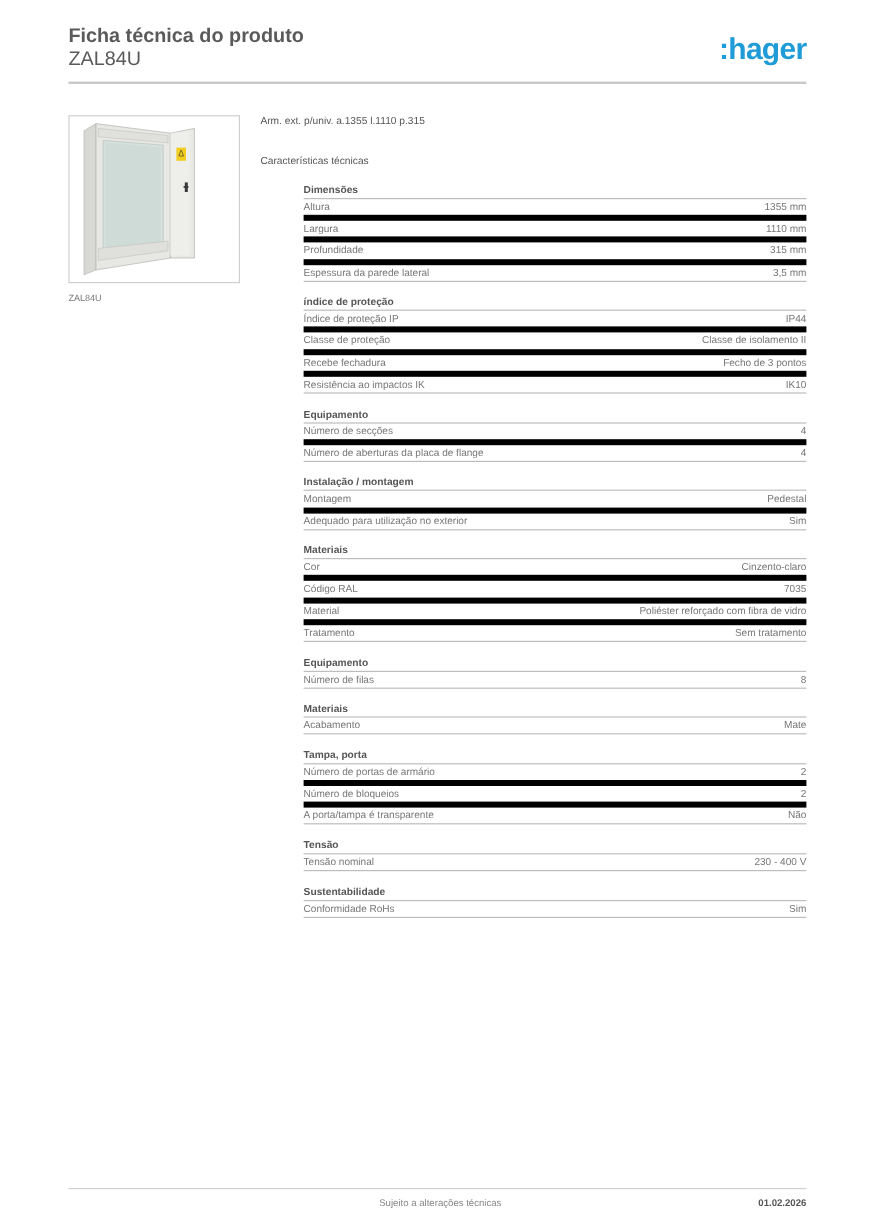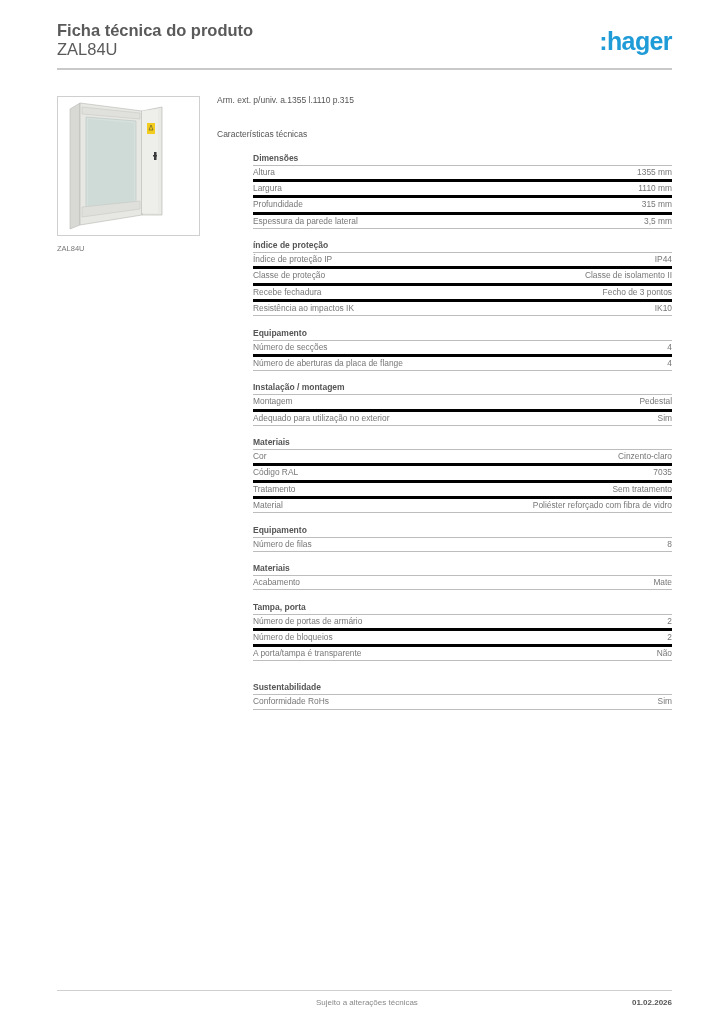--- a/index.html
+++ b/index.html
@@ -25,21 +25,21 @@
   .content { position: absolute; left: 217px; top: 95px; width: 455px; }
   .desc { font-size: 8.5px; font-weight: normal; color: #555; height: 12px; }
   .char-title { font-size: 8.5px; font-weight: normal; color: #555; margin-top: 22px; height: 12px; }
   .section { margin-top: 0; }
   .section-head {
     font-size: 8.5px; font-weight: bold; color: #555; height: 14px; line-height: 14px;
     border-bottom: 1.5px solid #bdbdbd; padding-top: 0;
   }
   .row {
     display: flex; justify-content: space-between; font-size: 8.4px; color: #777;
-    height: 13.2px; line-height: 13.6px; border-bottom: 3px solid #000000;
+    height: 13.2px; line-height: 13.6px; border-bottom: 5px solid #000000;
   }
   .row:last-child { border-bottom: 1.5px solid #bdbdbd; }
   .gap { height: 9.5px; }
 
   .footer-rule { position: absolute; left: 57px; top: 990px; width: 615px; height: 1px; background: #d0d0d0; }
   .footer { position: absolute; left: 57px; top: 998px; width: 615px; font-size: 8px; }
   .footer .left { position: absolute; left: 0; font-weight: bold; color: #555; margin-top: 46px; }
   .footer .center { position: absolute; left: 259px; color: #888; }
   .footer .right { position: absolute; right: 0; font-weight: bold; color: #555; }
 </style>
@@ -151,27 +151,27 @@
         <div class="section-head">Materiais</div>
         <div class="row">
           <span>Cor</span>
           <span>Cinzento-claro</span>
         </div>
         <div class="row">
           <span>Código RAL</span>
           <span>7035</span>
         </div>
         <div class="row">
+          <span>Material</span>
+          <span>Poliéster reforçado com fibra de vidro</span>
+        </div>
+        <div class="row">
           <span>Tratamento</span>
           <span>Sem tratamento</span>
         </div>
-        <div class="row">
-          <span>Material</span>
-          <span>Poliéster reforçado com fibra de vidro</span>
-        </div>
       </div>
       <div class="gap"></div>
       <div class="section">
         <div class="section-head">Equipamento</div>
         <div class="row">
           <span>Número de filas</span>
           <span>8</span>
         </div>
       </div>
       <div class="gap"></div>
@@ -192,20 +192,27 @@
         <div class="row">
           <span>Número de bloqueios</span>
           <span>2</span>
         </div>
         <div class="row">
           <span>A porta/tampa é transparente</span>
           <span>Não</span>
         </div>
       </div>
       <div class="gap"></div>
+      <div class="section">
+        <div class="section-head">Tensão</div>
+        <div class="row">
+          <span>Tensão nominal</span>
+          <span>230 - 400 V</span>
+        </div>
+      </div>
       <div class="gap"></div>
       <div class="section">
         <div class="section-head">Sustentabilidade</div>
         <div class="row">
           <span>Conformidade RoHs</span>
           <span>Sim</span>
         </div>
       </div>
     </div>
 </div>

